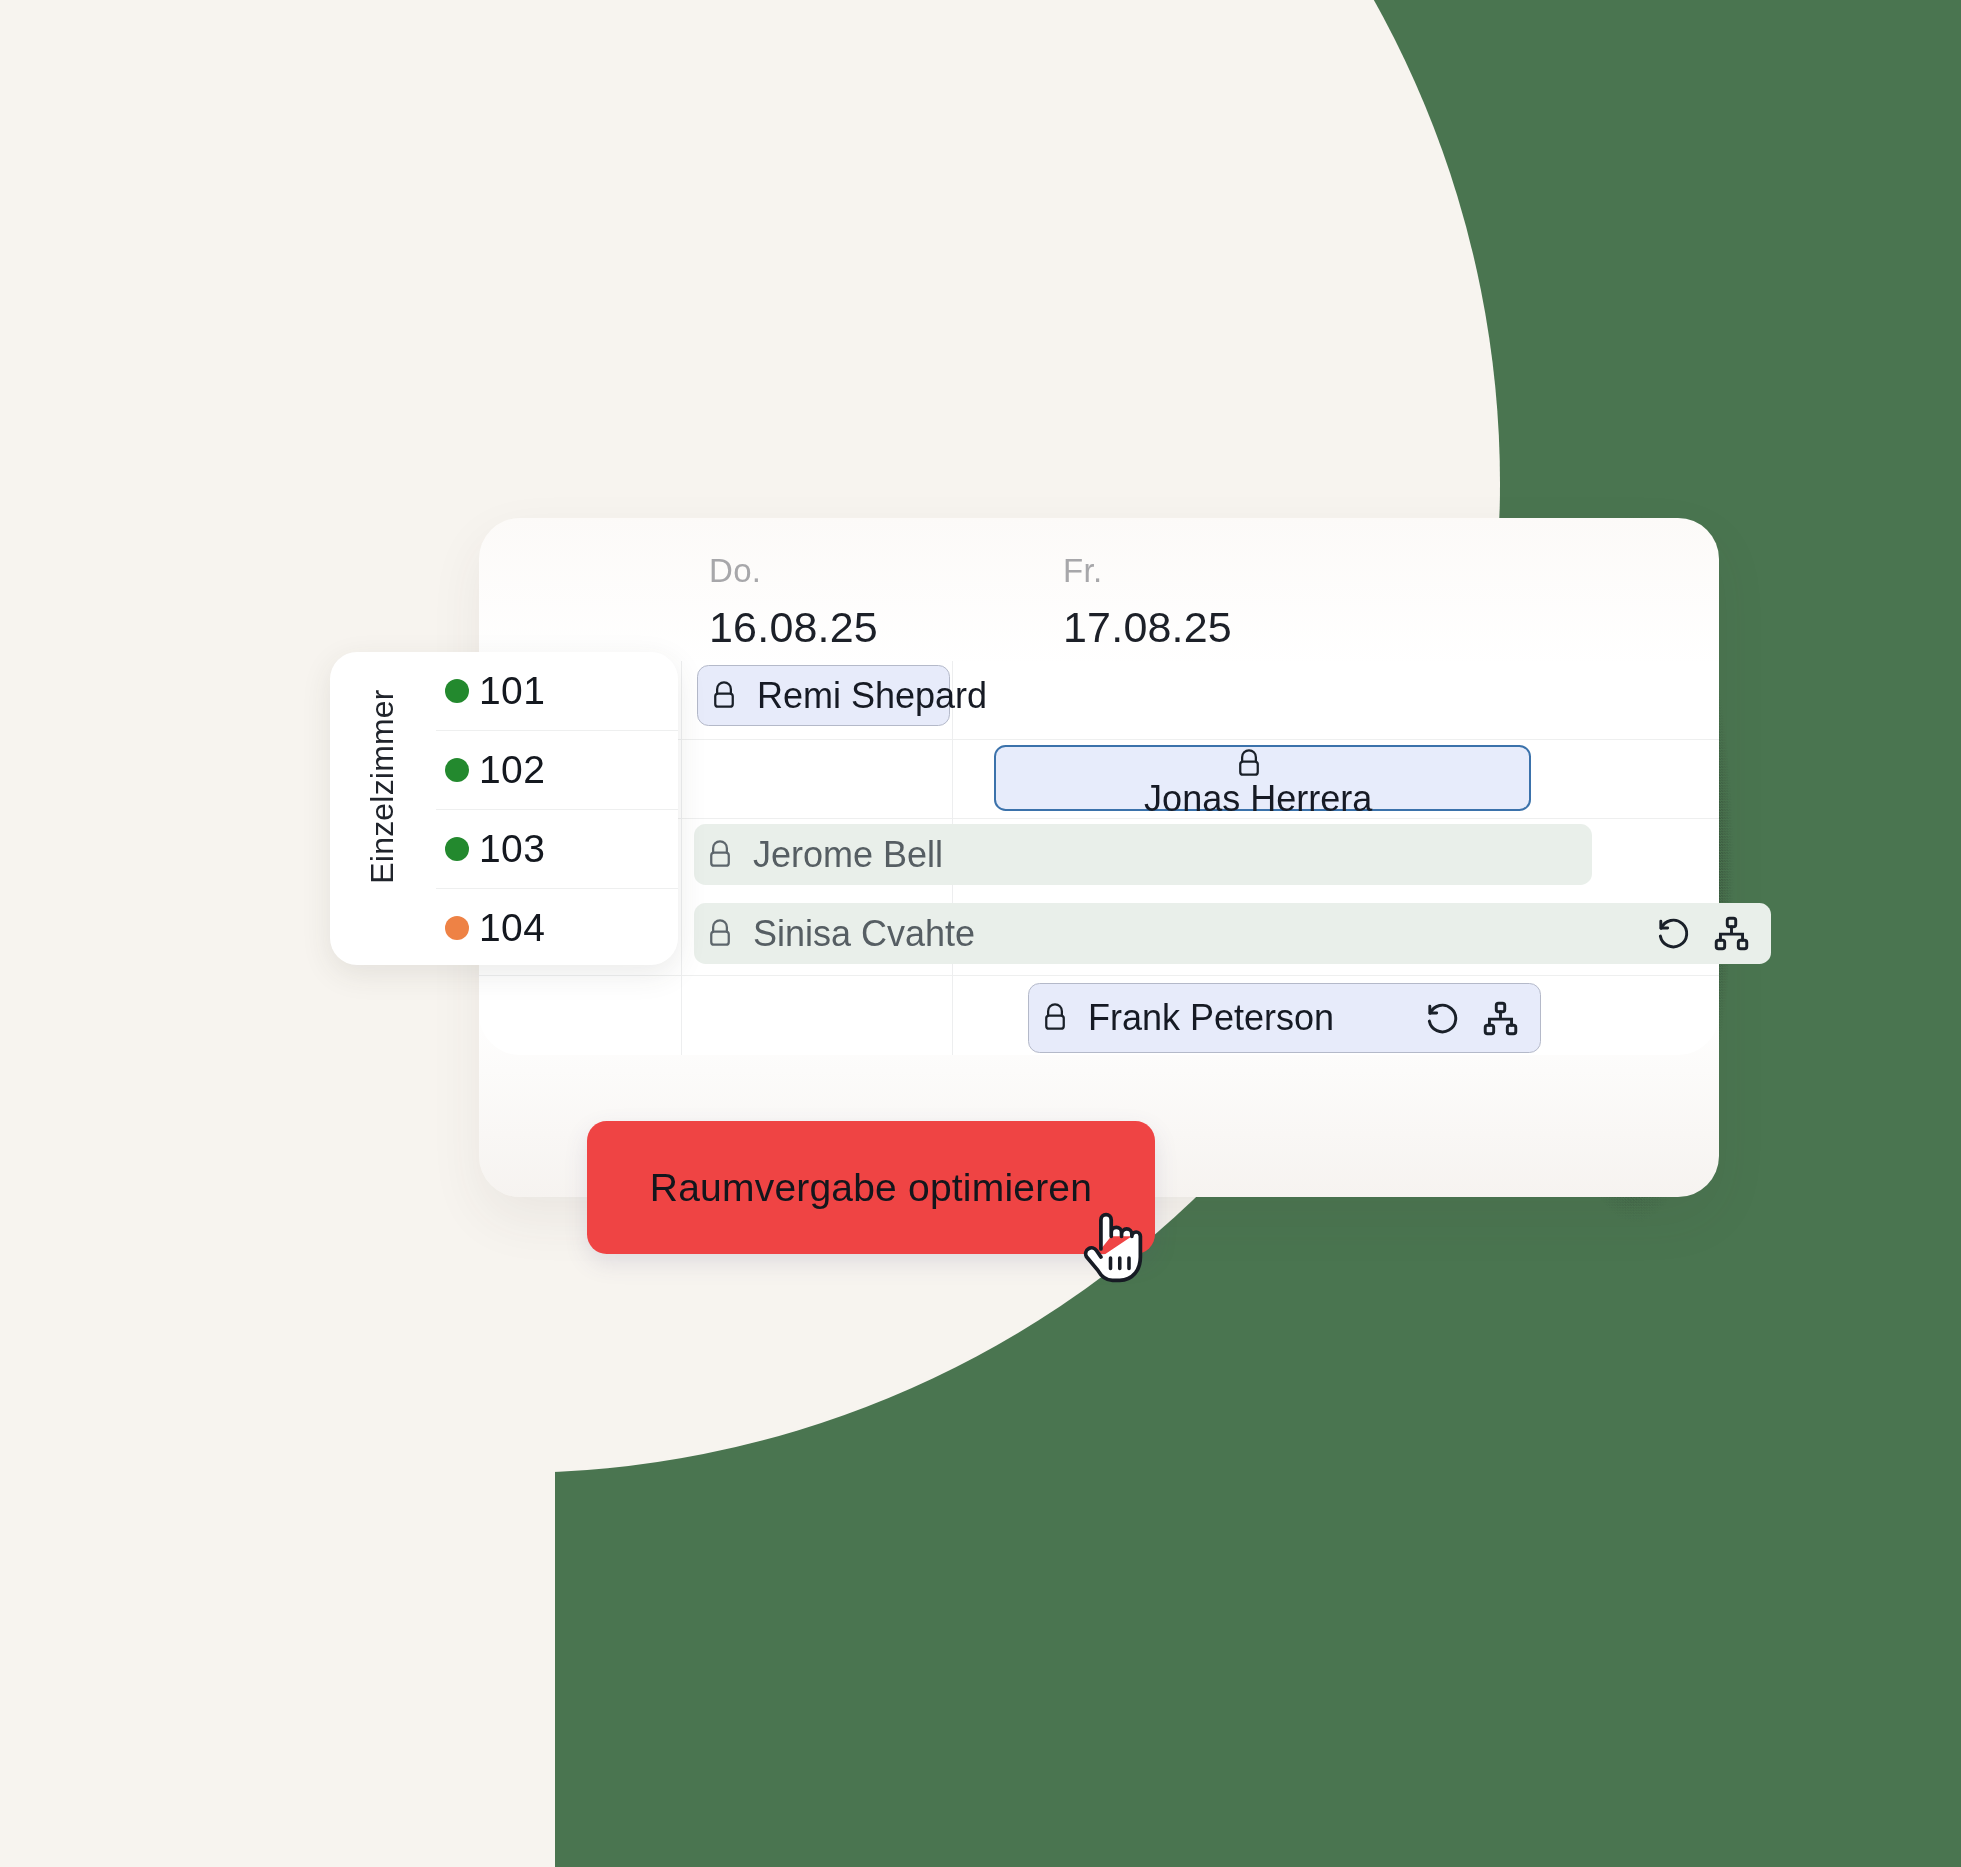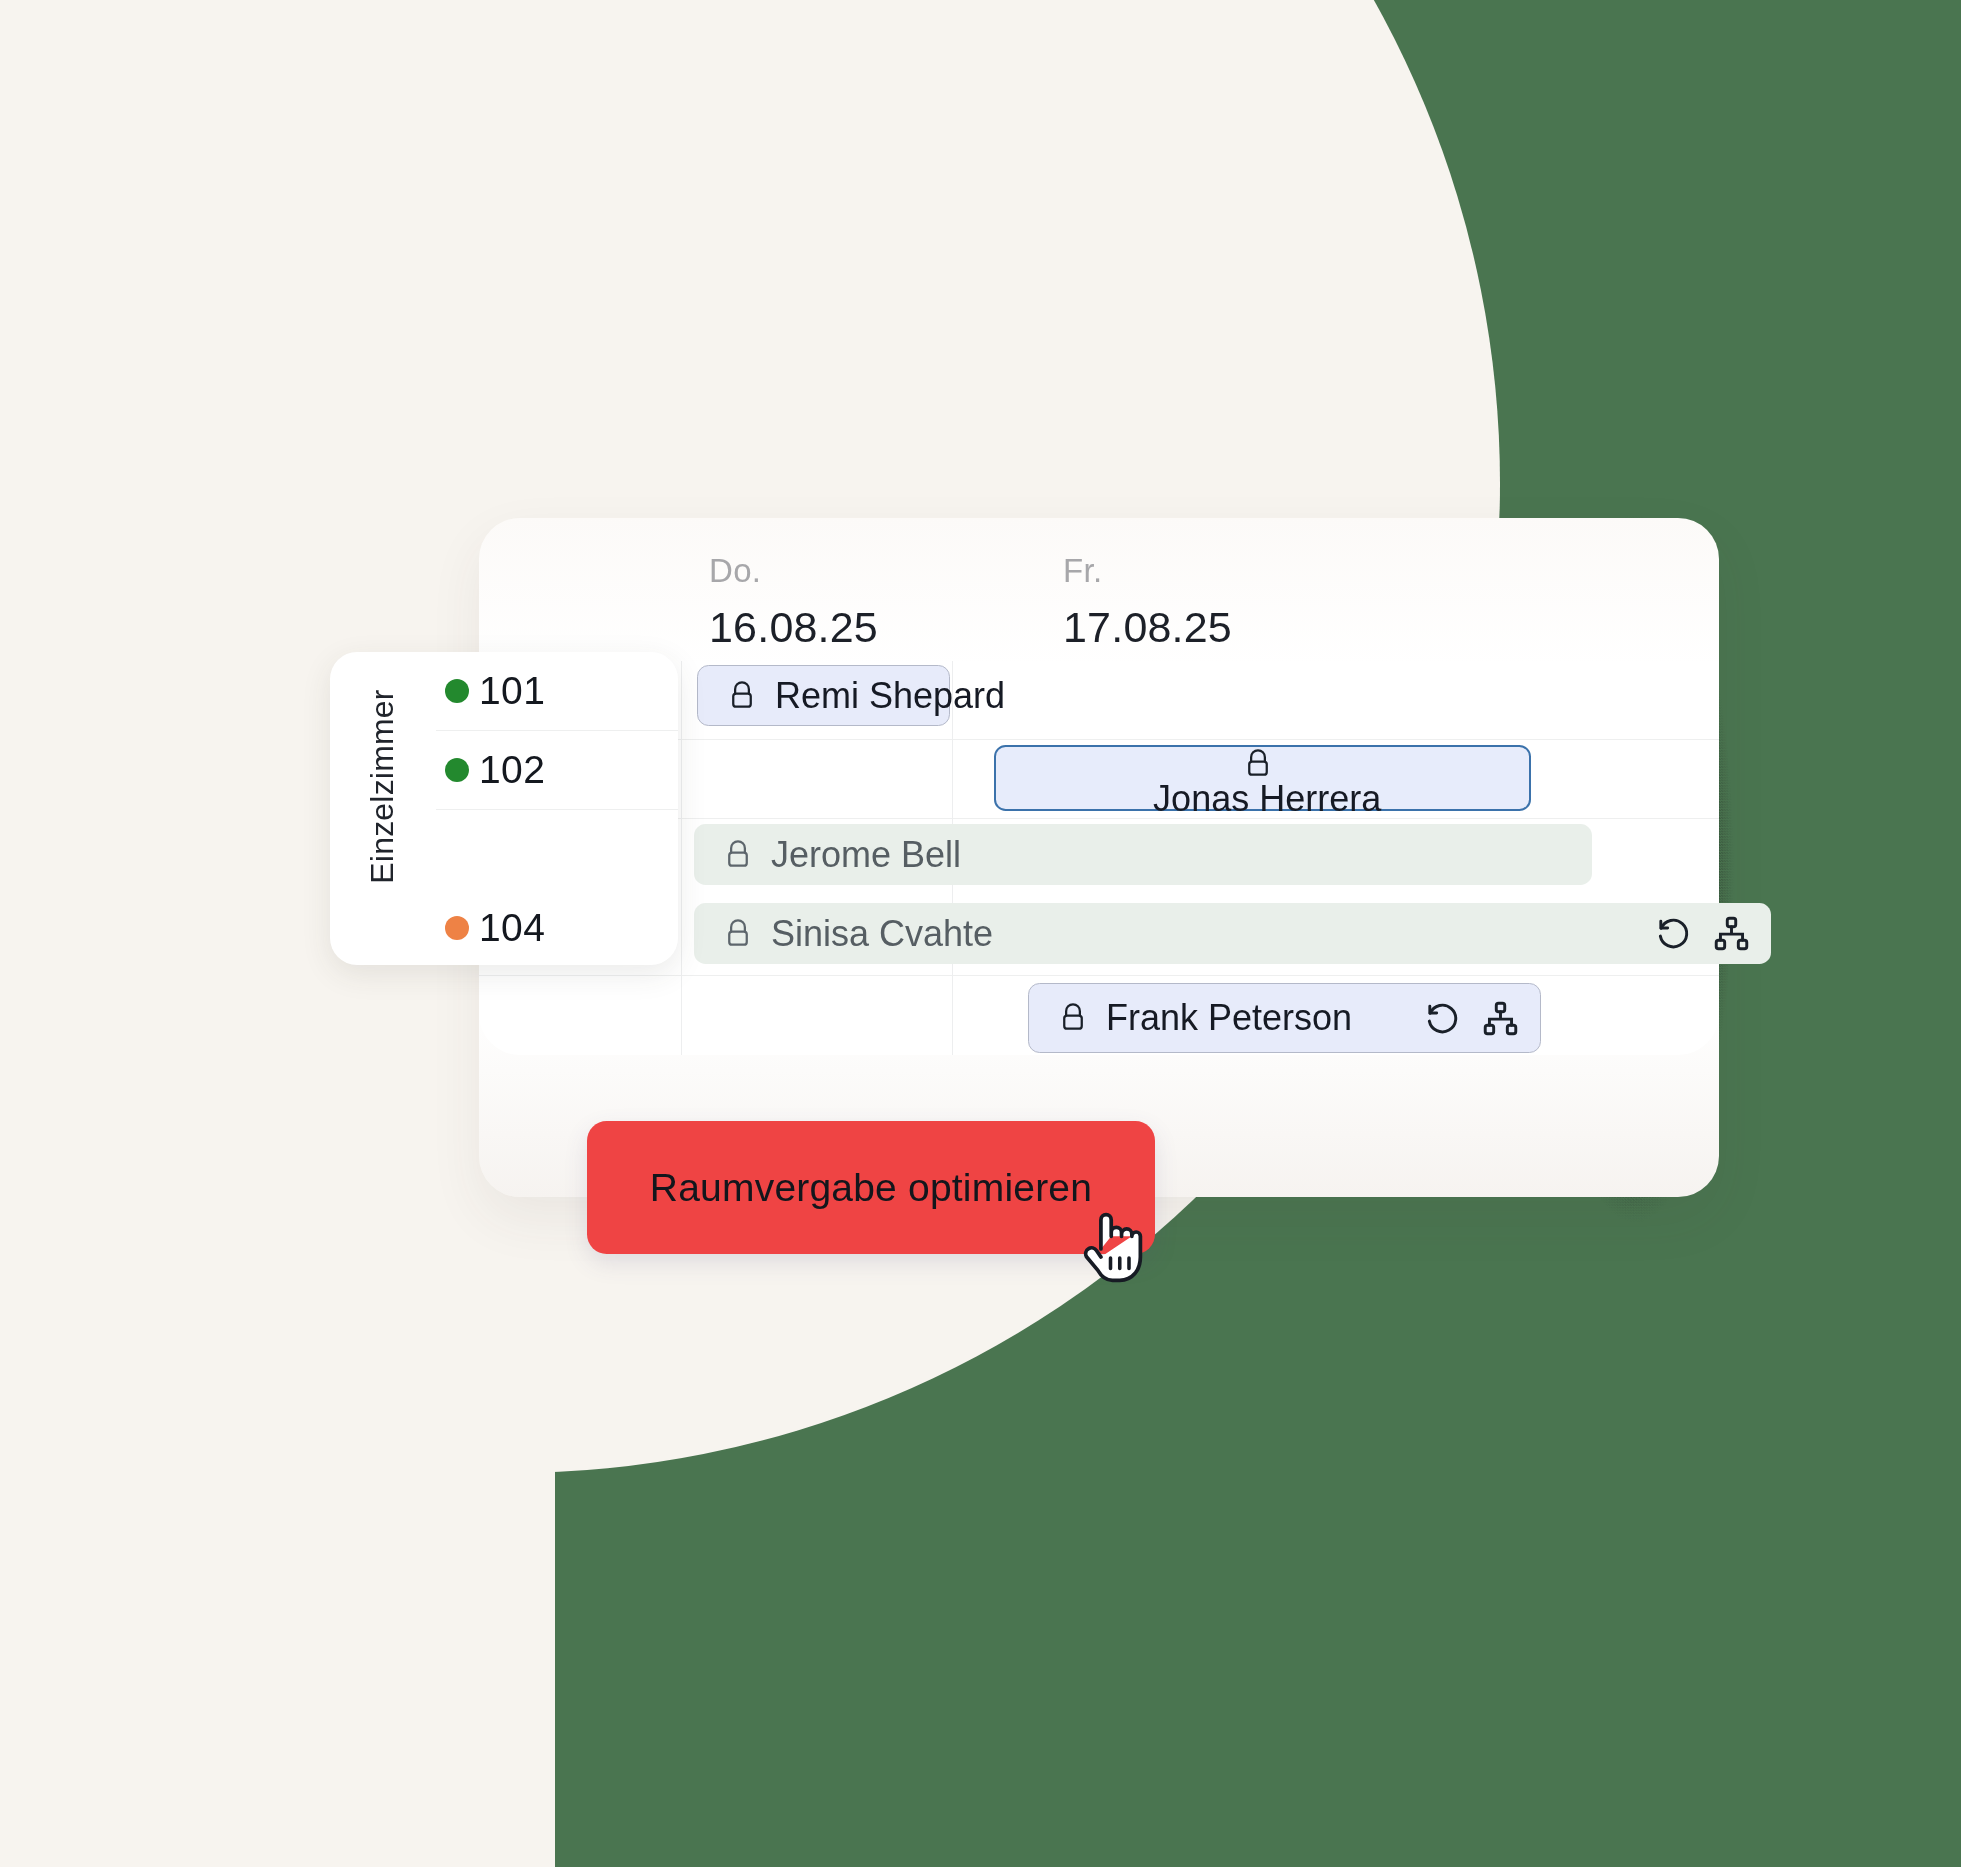--- a/index.html
+++ b/index.html
@@ -171,21 +171,21 @@
   }
 
   
   .chip {
     position: absolute;
     display: flex;
     align-items: center;
     box-sizing: border-box;
     height: 61px;
     border-radius: 11.6px;
-    padding-left: 29px;
+    padding-left: 11px;
     padding-right: 19.7px;
     font-size: 36px;
     white-space: nowrap;
   }
   .chip .lock { flex: 0 0 auto; margin-right: 18px; display:flex; }
   .chip .chip-name { line-height: 1; }
   .chip-blue {
     background: #e7ebfa;
     border: 1.3px solid #b4b9c9;
     color: #161a24;
@@ -358,20 +358,24 @@
     <div id="category-label">Einzelzimmer</div>
 
     <div class="room-row" style="top:0px;">
       <span class="status-dot" style="background:#23892e;"></span>
       <span class="room-num">101</span>
     </div>
     <div class="room-row" style="top:79px;">
       <span class="status-dot" style="background:#23892e;"></span>
       <span class="room-num">102</span>
     </div>
+    <div class="room-row" style="top:158px;">
+      <span class="status-dot" style="background:#23892e;"></span>
+      <span class="room-num">103</span>
+    </div>
     <div class="room-row last" style="top:236px;">
       <span class="status-dot" style="background:#ee8245;"></span>
       <span class="room-num">104</span>
     </div>
   </div>
 
   <button id="cta-button">Raumvergabe optimieren</button>
 
   <span id="hand-cursor">
     <svg width="64" height="82" viewBox="0 0 36 46" fill="none">

